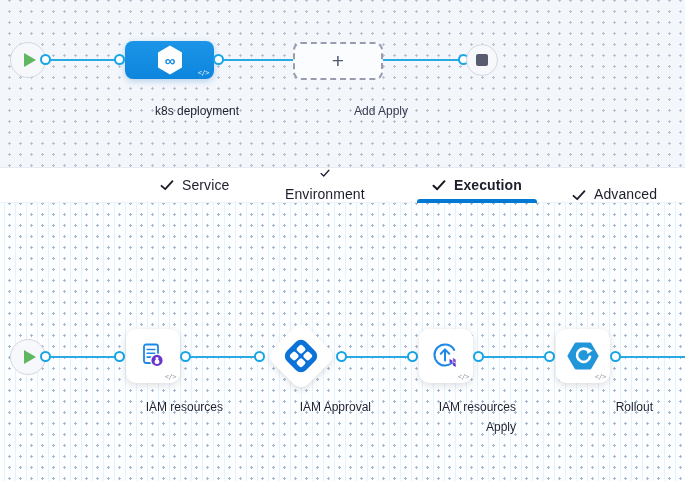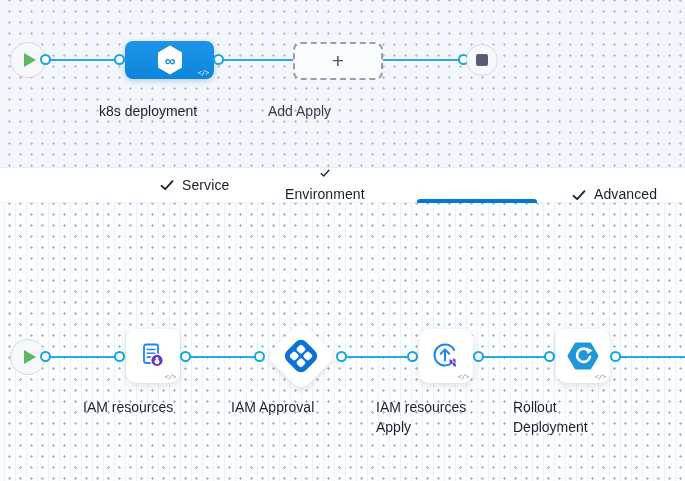--- a/index.html
+++ b/index.html
@@ -57,21 +57,21 @@
     box-shadow:0 2px 7px rgba(40,41,61,.16); display:flex; align-items:center; justify-content:center; cursor:pointer;
   }
   .diamond {
     position:absolute; width:50px; height:50px; background:#fff; border-radius:10px;
     box-shadow:2px 2px 6px rgba(40,41,61,.14); transform:rotate(45deg);
     display:flex; align-items:center; justify-content:center; cursor:pointer;
   }
   .code-badge { position:absolute; right:4px; bottom:2px; font-size:7px; color:#9797a8; letter-spacing:-.5px; font-family:"DejaVu Sans Mono", monospace; }
   .code-badge.on-blue { color:rgba(255,255,255,.9); right:5px; }
 
-  .node-label { position:absolute; width:140px; text-align:left; font-size:14px; color:#1e2030; line-height:20px; }
+  .node-label { position:absolute; width:140px; text-align:right; font-size:12px; color:#1e2030; line-height:20px; }
   .node-label .l2 { display:block; }
 </style>
 </head>
 <body>
 
 <div class="screen">
 
   <div class="canvas-top">
     <div class="hline" style="left:46px;top:59px;width:74px;"></div>
     <div class="hline" style="left:219px;top:59px;width:74px;"></div>
@@ -113,20 +113,26 @@
       <svg width="14" height="14" viewBox="0 0 14 14">
           <polyline points="1.5,7.8 5.2,11.2 12.5,3.2" fill="none" stroke="#1d1e2c" stroke-width="1.8" stroke-linecap="round" stroke-linejoin="round"></polyline>
         </svg>
       <span class="lbl">Service</span>
     </div>
     <div class="tab" style="left:285px;flex-direction:column;">
       <svg width="14" height="14" viewBox="0 0 14 14">
           <polyline points="1.5,7.8 5.2,11.2 12.5,3.2" fill="none" stroke="#1d1e2c" stroke-width="1.8" stroke-linecap="round" stroke-linejoin="round"></polyline>
         </svg>
       <span class="lbl">Environment</span>
+    </div>
+    <div class="tab active" style="left:432px;">
+      <svg width="14" height="14" viewBox="0 0 14 14">
+          <polyline points="1.5,7.8 5.2,11.2 12.5,3.2" fill="none" stroke="#15161f" stroke-width="2" stroke-linecap="round" stroke-linejoin="round"></polyline>
+        </svg>
+      <span class="lbl">Execution</span>
     </div>
     <div class="tab" style="left:572px;align-items:flex-end;">
       <svg width="14" height="14" viewBox="0 0 14 14">
           <polyline points="1.5,7.8 5.2,11.2 12.5,3.2" fill="none" stroke="#1d1e2c" stroke-width="1.8" stroke-linecap="round" stroke-linejoin="round"></polyline>
         </svg>
       <span class="lbl">Advanced</span>
     </div>
     <div class="tab-underline"></div>
   </div>
 
@@ -200,17 +206,17 @@
     <div class="node-label" style="left:83px;top:194px;">
       <span>IAM resources</span>
     </div>
     <div class="node-label" style="left:231px;top:194px;">
       <span>IAM Approval</span><span class="l2"></span>
     </div>
     <div class="node-label" style="left:376px;top:194px;">
       <span>IAM resources</span><span class="l2">Apply</span>
     </div>
     <div class="node-label" style="left:513px;top:194px;">
-      <span>Rollout</span><span class="l2">Deployment</span>
+      <span>Rollout</span>
     </div>
   </div>
 
 </div>
 
 </body></html>

